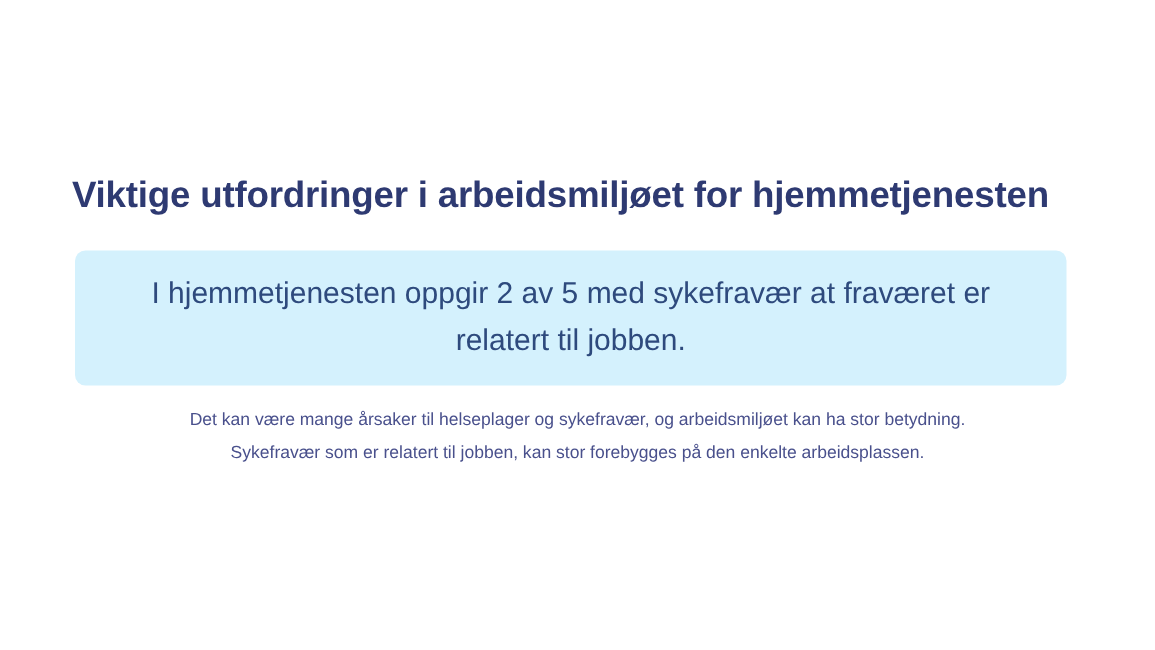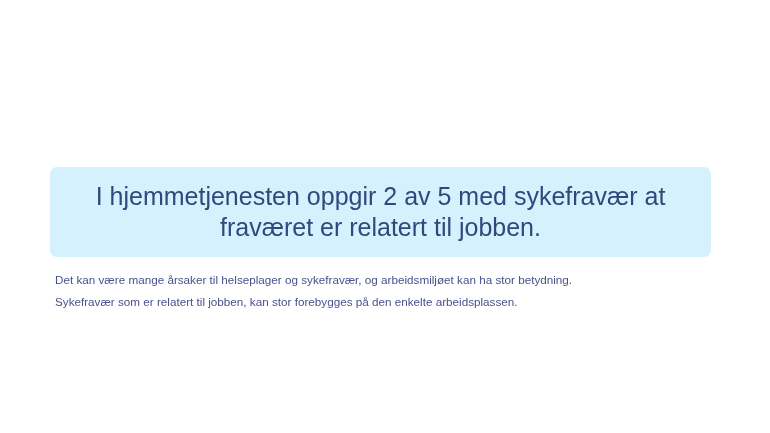--- a/index.html
+++ b/index.html
@@ -49,47 +49,49 @@
     background: #d4f1fd;
     border-radius: 7px;
     box-sizing: border-box;
     display: flex;
     align-items: center;
     justify-content: center;
   }
   #highlight-text {
     width: 612px;
     text-align: center;
-    font-size: 25px;
+    font-size: 20px;
     line-height: 31px;
     color: #2e4a7d;
     font-weight: normal;
   }
 
   
   #footnote {
     position: absolute;
     left: 55px;
     top: 269px;
     width: 660px;
+    text-align: center;
     font-size: 11.7px;
     line-height: 21.5px;
     color: #49508c;
     font-weight: normal;
   }
   .footnote-line {
     display: block;
     white-space: nowrap;
   }
 </style>
 </head>
 <body>
 
 <div id="infographic">
 
+  <div id="page-title">Viktige utfordringer i arbeidsmiljøet for hjemmetjenesten</div>
 
   <div id="highlight-box">
     <div id="highlight-text">I hjemmetjenesten oppgir 2 av 5 med sykefravær at fraværet er relatert til jobben.</div>
   </div>
 
   <div id="footnote">
     <span class="footnote-line">Det kan være mange årsaker til helseplager og sykefravær, og arbeidsmiljøet kan ha stor betydning.</span>
     <span class="footnote-line">Sykefravær som er relatert til jobben, kan stor forebygges på den enkelte arbeidsplassen.</span>
   </div>
 

